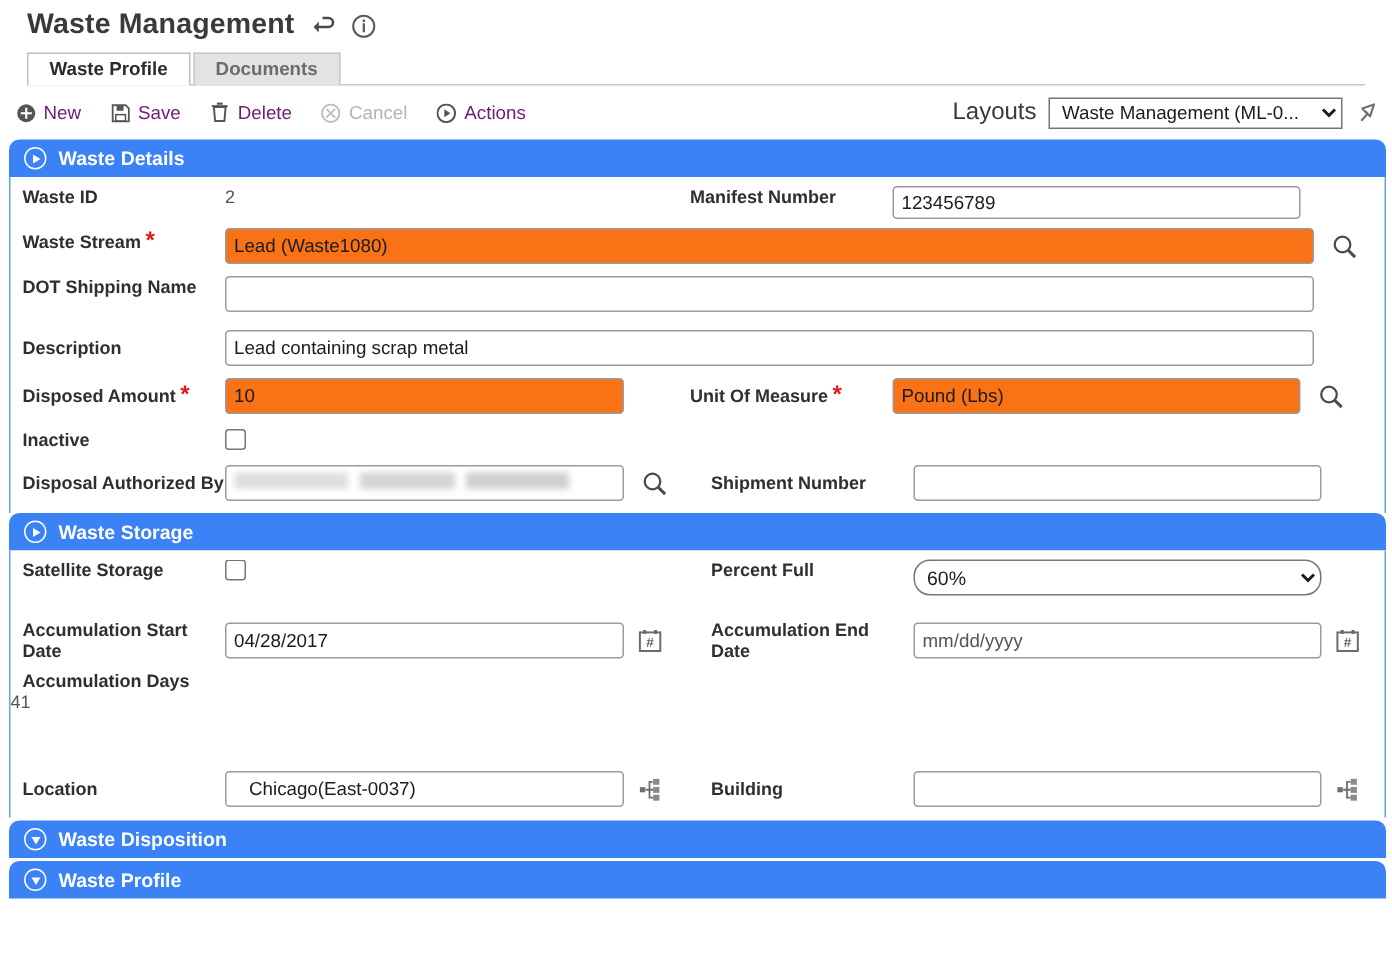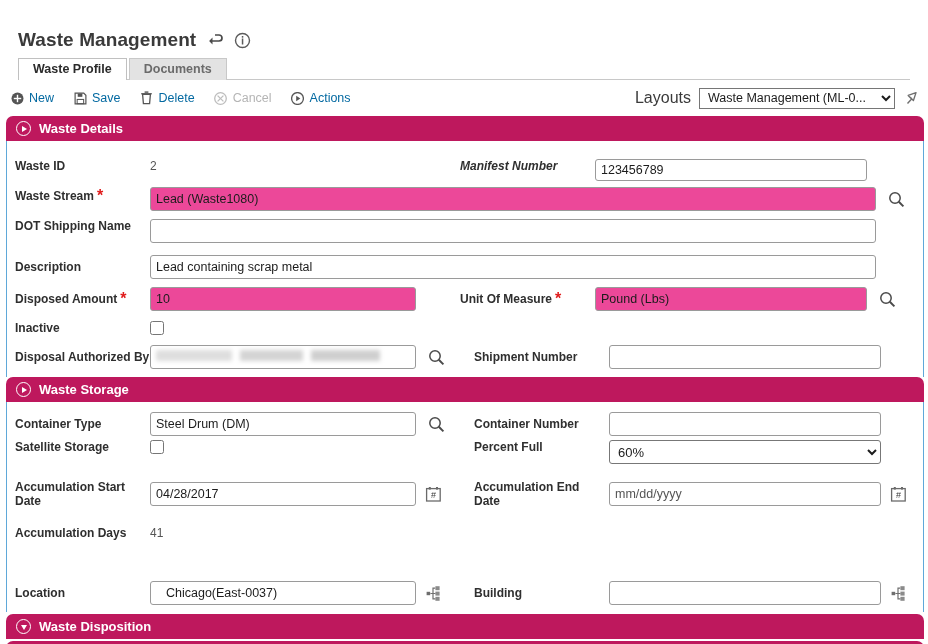--- a/index.html
+++ b/index.html
@@ -3,21 +3,21 @@
 <meta charset="utf-8">
 <style>
   * { box-sizing: border-box; }
   html, body {
     margin: 0; padding: 0;
     width: 928px; height: 644px;
     background: #ffffff;
     font-family: "Liberation Sans", sans-serif;
     overflow: hidden;
   }
-  .page { position: relative; width: 928px; height: 560px; background:#fff;margin-top:23px; }
+  .page { position: relative; width: 928px; height: 560px; background:#fff; }
 
   
   .title-bar { display:flex; align-items:center; gap:10px; padding: 6px 0 2px 18px; }
   .page-title {
     font-size: 19px; color:#3a3a3a; font-weight: bold; letter-spacing:.1px;
     font-family: "Liberation Sans", sans-serif;
   }
   .title-icon { color:#585858; display:inline-flex; align-items:center; }
 
   
@@ -30,37 +30,37 @@
   .tab.active { background:#ffffff; color:#2b2b2b; border-color:#c0c0c0; }
   .tab.alert { color:#ef4f20; background:#e3e3e3; }
 
   .tabs-rule { height:1px; background:#c8c8c8; margin-left:18px; width: 892px; margin-top:-1px; }
 
   
   .toolbar {
     display:flex; align-items:center; height:30px; margin-left:10px; margin-top:3px;
     position:relative;
   }
-  .tb-item { display:flex; align-items:center; gap:5px; margin-right:19px; font-size:12.5px; color:#0369a1; }
+  .tb-item { display:flex; align-items:center; gap:5px; margin-right:19px; font-size:12.5px; color:#701a75; }
   .tb-item .tb-ico { width:14px; height:14px; display:inline-flex; align-items:center; justify-content:center; color:#555; }
   .tb-item.disabled { color:#b5b5b5; }
   .tb-item.disabled .tb-ico { color:#bdbdbd; }
 
   .layouts-wrap { position:absolute; right: 6px; display:flex; align-items:center; gap:8px; }
   .layouts-label { font-size:16px; color:#3a3a3a; }
   .layouts-select {
     width: 196px; height: 21px; font-size:12.5px; padding: 0 2px 0 4px;
     font-family:"Liberation Sans", sans-serif; color:#1b1b1b;
     border:1px solid #767676; background:#fff; border-radius:0;
   }
   .pin-icon { color:#6f6f6f; display:inline-flex; }
 
   
   .section-head {
-    background:#be185d; color:#fff; height:25px; display:flex; align-items:center;
+    background:#3b82f6; color:#fff; height:25px; display:flex; align-items:center;
     gap:8px; padding-left:10px; font-size:13px; font-weight:bold;
     border-top-left-radius: 7px; border-top-right-radius: 7px;
     margin: 0 4px 0 6px;
   }
   .section-head.collapsed { border-radius: 7px 7px 0 0; }
   .sect-toggle {
     width:15px; height:15px; border:1.6px solid #fff; border-radius:50%;
     display:inline-flex; align-items:center; justify-content:center; flex:none;
   }
   .tri-right { width:0;height:0;border-left:5px solid #fff;border-top:3.6px solid transparent;border-bottom:3.6px solid transparent; margin-left:1.5px;}
@@ -76,21 +76,21 @@
   }
   .req { color:#e01b1b; font-weight:bold; }
   .static-val { font-size:12px; color:#555; }
 
   input.fld, .fakefld {
     height:22px; border:1px solid #9a9a9a; border-radius:3px; background:#fff;
     font-size:12.5px; padding:0 5px; color:#1c1c1c; font-family:"Liberation Sans", sans-serif;
     outline:none;
   }
   input.fld::placeholder { color:#555; }
-  input.fld.req-fill { background:#ec4899; border-color:#9a9a9a; }
+  input.fld.req-fill { background:#f97316; border-color:#9a9a9a; }
   .redacted {
     background: linear-gradient(90deg,#dedede 0 30%, #fff 30% 33%, #d4d4d4 33% 58%, #fff 58% 61%, #cfcfcf 61% 88%, #fff 88% 100%);
     filter: blur(2.2px);
     position:absolute; left:6px; top:5px; right:6px; height:11px; border-radius:2px;
   }
 
   select.fld-select {
     height:24px; border:1px solid #777; border-radius:3px; background:#fff;
     font-size:13px; padding:0 4px; color:#1c1c1c; font-family:"Liberation Sans", sans-serif;
   }
@@ -194,30 +194,30 @@
     </div>
   </div>
 
   <div class="section-head" style="margin-top:3px;">
     <span class="sect-toggle">
         <i class="tri-right"></i>
       </span>
     <span>Waste Details</span>
   </div>
 
-  <div class="section-body" style="padding:18px 0 4px 0;">
+  <div class="section-body" style="padding:6px 0 4px 0;">
 
     <div class="row" style="height:28px;">
       <div class="col" style="width:143px; padding-left:8px;">
         <span class="lbl">Waste ID</span>
       </div>
       <div class="col" style="width:310px;">
         <span class="static-val">2</span>
       </div>
-      <div class="col" style="width:135px;font-style:italic;">
+      <div class="col" style="width:135px;">
         <span class="lbl">Manifest Number</span>
       </div>
       <div class="col">
         <input class="fld" style="width: 272px;" value="123456789">
       </div>
     </div>
 
     <div class="row" style="height:32px; align-items:flex-start;">
       <div class="col" style="width:143px; padding-left:8px;">
         <span class="lbl">Waste Stream</span>
@@ -311,53 +311,33 @@
 
   <div class="section-head">
     <span class="sect-toggle">
         <i class="tri-right"></i>
       </span>
     <span>Waste Storage</span>
   </div>
 
   <div class="section-body" style="padding:6px 0 4px 0;">
 
-    <div class="row" style="height:32px; align-items:center;">
-      <div class="col" style="width:143px; padding-left:8px;">
-        <span class="lbl">Container Type</span>
-      </div>
-      <div class="col" style="width:310px;">
-        <input class="fld" style="width: 266px; height: 24px;" value="Steel Drum (DM)">
-        <span class="icon-btn" style="margin-left:12px;">
-          <svg width="17" height="17" viewBox="0 0 17 17">
-              <circle cx="7" cy="7" r="5.2" fill="none" stroke="#4a4a4a" stroke-width="1.5"></circle>
-              <line x1="10.8" y1="10.8" x2="15.4" y2="15.4" stroke="#4a4a4a" stroke-width="2"></line>
-            </svg>
-        </span>
-      </div>
-      <div class="col" style="width:135px; margin-left:14px;">
-        <span class="lbl">Container Number</span>
-      </div>
-      <div class="col">
-        <input class="fld" style="width: 272px; height: 24px;" value="">
-      </div>
-    </div>
 
     <div class="row" style="height:34px; align-items:flex-start;">
       <div class="col" style="width:143px; padding-left:8px;">
         <span class="lbl">Satellite Storage</span>
       </div>
       <div class="col" style="width:310px;">
         <input type="checkbox" class="chk" style="">
       </div>
       <div class="col" style="width:135px; margin-left:14px;">
         <span class="lbl">Percent Full</span>
       </div>
       <div class="col">
-        <select class="fld-select" style="width:272px;">
+        <select class="fld-select" style="width:272px;border-radius:11px;">
           <option>60%</option>
         </select>
       </div>
     </div>
 
     <div class="row" style="height:40px; align-items:center;">
       <div class="col" style="width:143px; padding-left:8px;">
         <span class="lbl" style="display:block;width:120px;">Accumulation Start Date</span>
       </div>
       <div class="col" style="width:310px;">
@@ -380,21 +360,21 @@
           <svg width="17" height="17" viewBox="0 0 17 17">
               <rect x="1.6" y="2.6" width="13.6" height="12.4" fill="#fff" stroke="#6a6a6a" stroke-width="1.3"></rect>
               <rect x="3.8" y="1" width="2" height="2.6" fill="#6a6a6a"></rect>
               <rect x="11" y="1" width="2" height="2.6" fill="#6a6a6a"></rect>
               <text x="8.4" y="12.2" font-size="9" text-anchor="middle" fill="#3a3a3a" font-family="Liberation Sans, sans-serif">#</text>
             </svg>
         </span>
       </div>
     </div>
 
-    <div class="row" style="height:26px; align-items:flex-end;">
+    <div class="row" style="height:26px; align-items:flex-start;flex-direction:column;">
       <div class="col" style="width:143px; padding-left:8px;">
         <span class="lbl">Accumulation Days</span>
       </div>
       <div class="col">
         <span class="static-val">41</span>
       </div>
     </div>
 
     <div style="height:38px;"></div>
 

